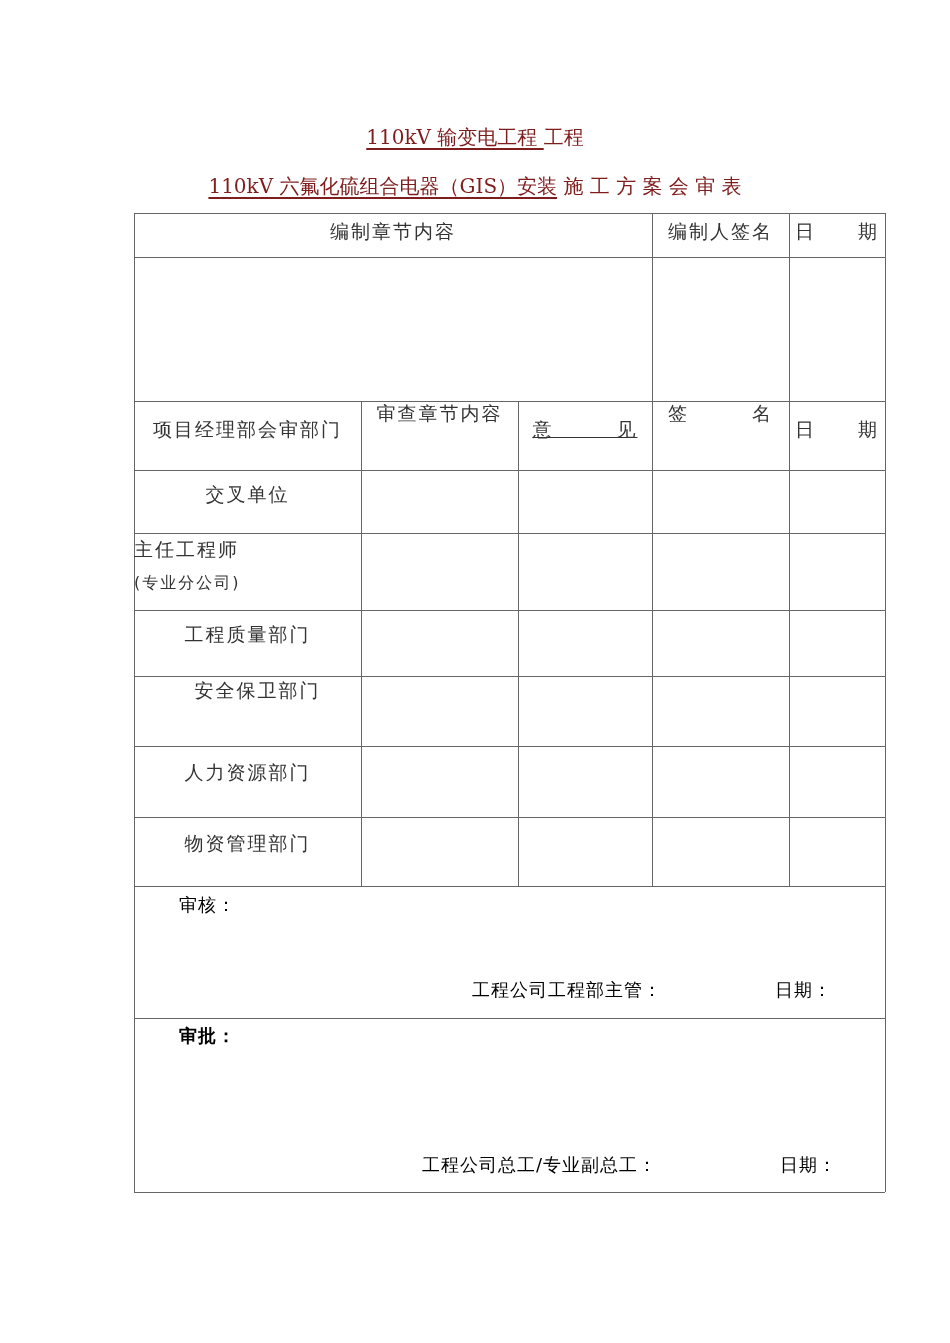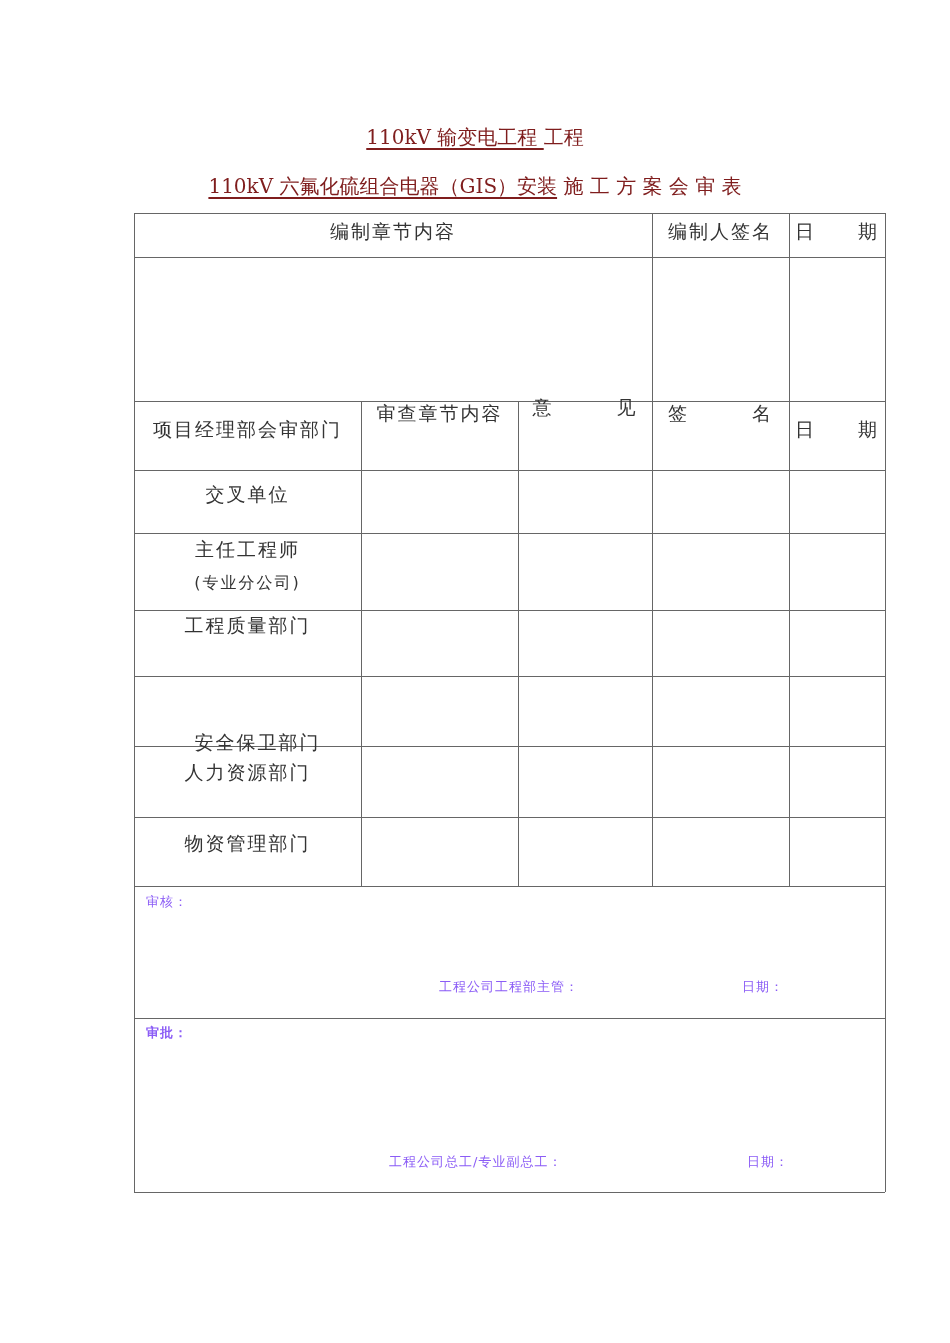--- a/index.html
+++ b/index.html
@@ -4,24 +4,24 @@
 <style>
   html, body { margin:0; padding:0; background:#ffffff; }
   body { width:950px; height:1343px; position:relative; font-family:"DejaVu Sans", sans-serif; color:#222; }
   .title { position:absolute; left:0; width:950px; text-align:center; font-family:"DejaVu Serif", serif; font-size:20px; color:#7f1d1d; }
   .t1 { top:124px; }
   .t2 { top:173px; }
   .ul { text-decoration:underline; text-underline-offset:4px; }
   .grid { position:absolute; left:0; top:0; width:950px; height:1343px; }
   .hl { position:absolute; height:0; border-top:1.5px solid #666; }
   .vl { position:absolute; width:0; border-left:1.5px solid #666; }
-  .cell { position:absolute; display:flex; align-items:center; justify-content:center; font-size:19px; letter-spacing:2px; color:#333; }
+  .cell { position:absolute; display:flex; align-items:flex-start; justify-content:center; font-size:19px; letter-spacing:2px; color:#333; }
   .cell-top { align-items:flex-start; padding-top:6px; box-sizing:border-box; }
   .sub { font-size:16px; letter-spacing:2px; }
-  .abs { position:absolute; font-size:13px; color:#8b5cf6; letter-spacing:1px; }
+  .abs { position:absolute; font-size:18px; color:#000000; letter-spacing:1px;margin-left:33px; }
 </style>
 </head>
 <body>
 
 <div class="title t1"><span class="ul"> 110kV 输变电工程 </span><span>工程</span></div>
 <div class="title t2"><span class="ul">110kV 六氟化硫组合电器（GIS）安装</span><span> 施 工 方 案 会 审 表</span></div>
 
 <div class="grid">
 
   <div class="hl" style="left:134px;width:751px;top:213px;"></div>
@@ -47,31 +47,31 @@
   <div class="cell cell-top" style="left:134px;top:213px;width:518px;height:44px;">编制章节内容</div>
   <div class="cell cell-top" style="left:652px;top:213px;width:137px;height:44px;">编制人签名</div>
   <div class="cell cell-top" style="left:789px;top:213px;width:96px;height:44px;">日　　期</div>
 
   <div class="cell" style="left:134px;top:257px;width:518px;height:144px;"></div>
   <div class="cell" style="left:652px;top:257px;width:137px;height:144px;"></div>
   <div class="cell" style="left:789px;top:257px;width:96px;height:144px;"></div>
 
   <div class="cell cell-top" style="left:134px;top:401px;width:227px;height:69px;padding-top:16px;">项目经理部会审部门</div>
   <div class="cell cell-top" style="left:361px;top:401px;width:157px;height:69px;padding-top:0;">审查章节内容</div>
-  <div class="cell cell-top" style="left:518px;top:379px;width:134px;height:69px;padding-top:16px;">意　　　见</div>
+  <div class="cell cell-top" style="left:518px;top:401px;width:134px;height:69px;padding-top:16px;text-decoration:underline;">意　　　见</div>
   <div class="cell cell-top" style="left:652px;top:401px;width:137px;height:69px;padding-top:0;">签　　　名</div>
   <div class="cell cell-top" style="left:789px;top:401px;width:96px;height:69px;padding-top:16px;">日　　期</div>
 
   <div class="cell cell-top" style="left:134px;top:470px;width:227px;height:63px;padding-top:12px;">交叉单位</div>
   <div class="cell" style="left:134px;top:533px;width:227px;height:77px;flex-direction:column;justify-content:flex-start;padding-top:4px;box-sizing:border-box;">
     <span>主任工程师</span>
     <span class="sub" style="margin-top:10px;">(专业分公司)</span>
   </div>
-  <div class="cell cell-top" style="left:134px;top:610px;width:227px;height:66px;padding-top:3px;">工程质量部门</div>
-  <div class="cell cell-top" style="left:134px;top:716px;width:227px;height:70px;padding-top:14px;padding-left:20px;">安全保卫部门</div>
+  <div class="cell cell-top" style="left:134px;top:610px;width:227px;height:66px;padding-top:12px;">工程质量部门</div>
+  <div class="cell cell-top" style="left:134px;top:664px;width:227px;height:70px;padding-top:14px;padding-left:20px;">安全保卫部门</div>
   <div class="cell cell-top" style="left:134px;top:746px;width:227px;height:71px;padding-top:14px;">人力资源部门</div>
   <div class="cell cell-top" style="left:134px;top:817px;width:227px;height:69px;padding-top:14px;">物资管理部门</div>
 
   <div class="abs" style="left:146px;top:893px;">审核：</div>
   <div class="abs" style="left:439px;top:978px;">工程公司工程部主管：</div>
   <div class="abs" style="left:742px;top:978px;">日期：</div>
 
   <div class="abs" style="left:146px;top:1024px;font-weight:bold;">审批：</div>
   <div class="abs" style="left:389px;top:1153px;">工程公司总工/专业副总工：</div>
   <div class="abs" style="left:747px;top:1153px;">日期：</div>

